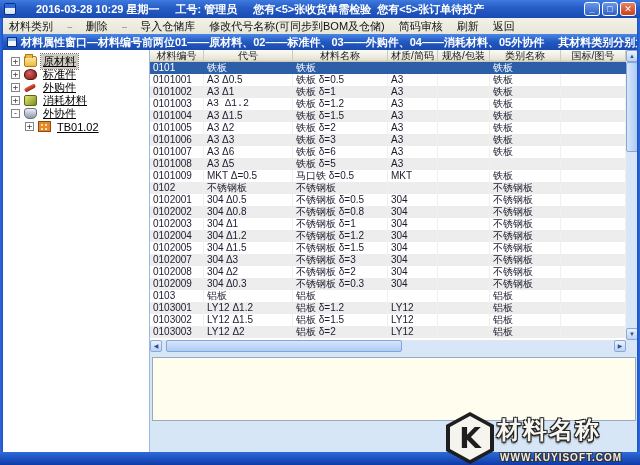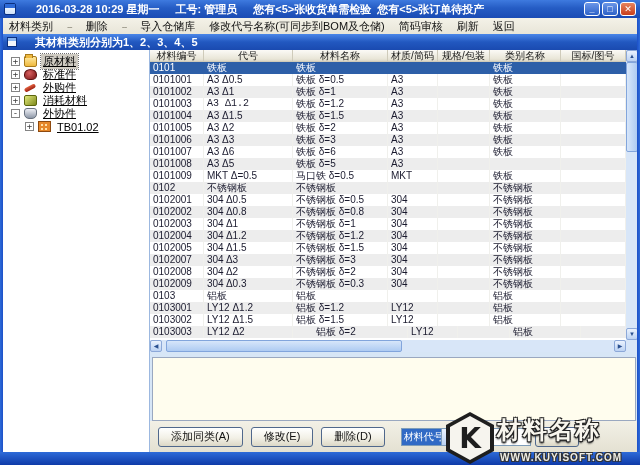--- a/index.html
+++ b/index.html
@@ -145,20 +145,21 @@
     <span class="tb-sep">--</span>
     <span class="tb-item">导入仓储库</span>
     <span class="tb-item">修改代号名称(可同步到BOM及仓储)</span>
     <span class="tb-item">简码审核</span>
     <span class="tb-item">刷新</span>
     <span class="tb-item">返回</span>
   </div>
 
   <div class="subhead">
     <span class="sub-ico"></span>
+    <span>材料属性窗口—材料编号前两位01——原材料、02——标准件、03——外购件、04——消耗材料、05外协件</span>
     <span class="sub-suffix">其材料类别分别为1、2、3、4、5</span>
 
   </div>
 
   <div class="treepanel">
     <div class="trow-item sel">
       <span class="exp">+</span>
       <span class="ti ico-folder"></span>
       <span class="label">原材料</span>
     </div>
@@ -394,21 +395,21 @@
           <div class="tcell" style="width: 89px;">LY12 Δ1.5</div>
           <div class="tcell" style="width: 95px;">铝板 δ=1.5</div>
           <div class="tcell" style="width: 50px;">LY12</div>
           <div class="tcell" style="width: 52px;"></div>
           <div class="tcell" style="width: 71px;">铝板</div>
           <div class="tcell" style="width: 65px;"></div>
         </div>
         <div class="trow alt">
           <div class="tcell" style="width: 54px;">0103003</div>
           <div class="tcell" style="width: 89px;">LY12 Δ2</div>
-          <div class="tcell" style="width: 95px; margin-left: 20px;">铝板 δ=2</div>
+          <div class="tcell" style="width: 95px;">铝板 δ=2</div>
           <div class="tcell" style="width: 50px;">LY12</div>
           <div class="tcell" style="width: 52px;"></div>
           <div class="tcell" style="width: 71px;">铝板</div>
           <div class="tcell" style="width: 65px;"></div>
         </div>
       </div>
   </div>
 
   <div class="vscroll">
     <span class="sbtn" style="top:0;left:0">▲</span>
@@ -418,31 +419,20 @@
 
   <div class="hscroll">
     <span class="sbtn" style="left:0;top:0">◀</span>
     <span class="sthumb"></span>
     <span class="sbtn" style="right:0;top:0">▶</span>
   </div>
   <div class="corner"></div>
 
   <div class="infopanel"></div>
 
-  <div class="bottombar">
-    <button class="btn">添加同类(A)</button>
-    <button class="btn">修改(E)</button>
-    <button class="btn">删除(D)</button>
-    <span class="combo">
-      <span class="val">材料代号</span>
-      <span class="arrow">▼</span>
-    </span>
-    <input class="sinput" value="" style="">
-    <button class="btn covered"></button>
-  </div>
 
   <div class="edge-l"></div>
   <div class="edge-r"></div>
   <div class="edge-b"></div>
 
   <div class="watermark">
     <span class="wm-hex-outer"></span>
     <span class="wm-hex-inner"></span>
     <span class="wm-k">K</span>
     <span class="wm-text">材料名称</span>

